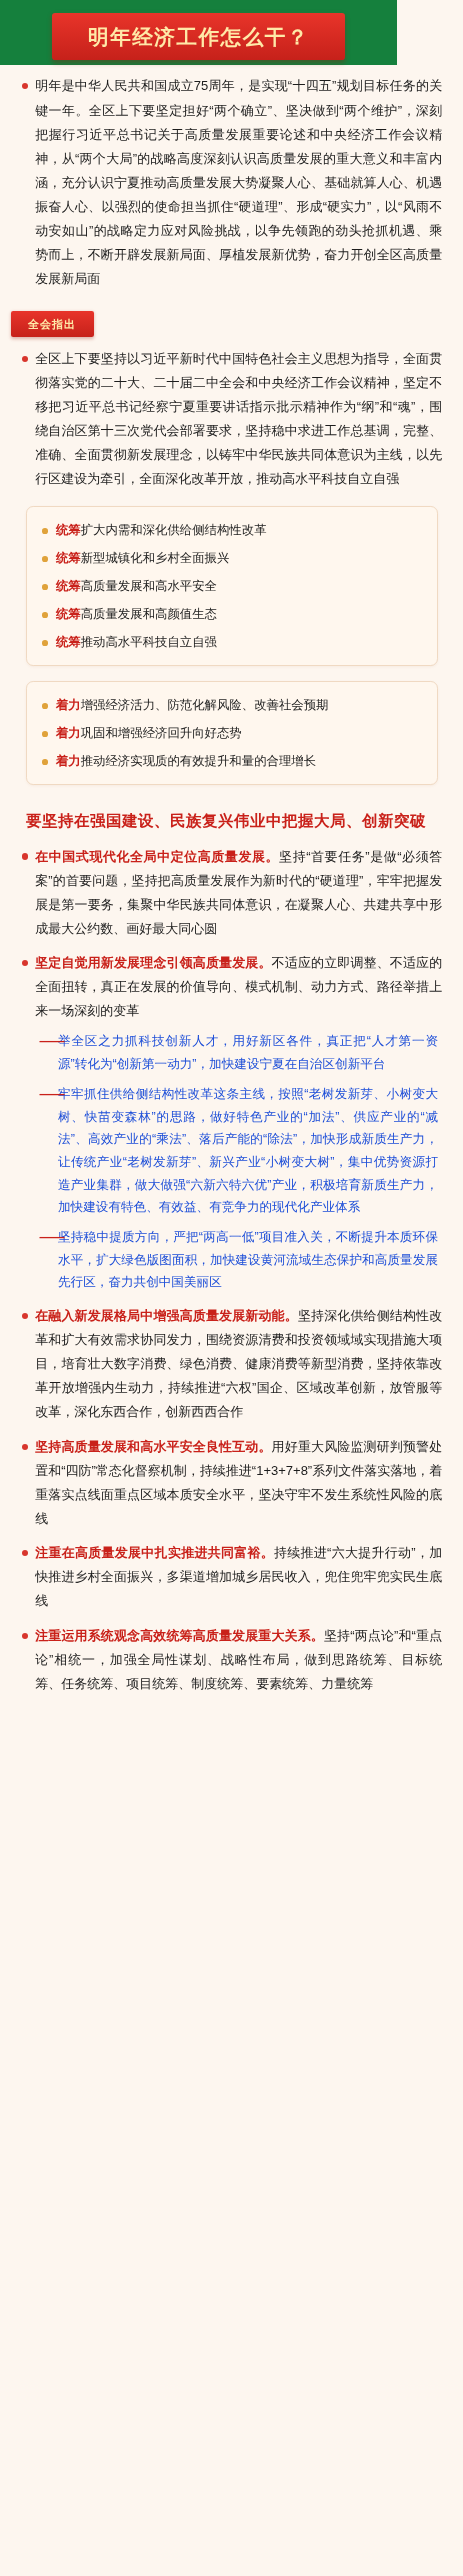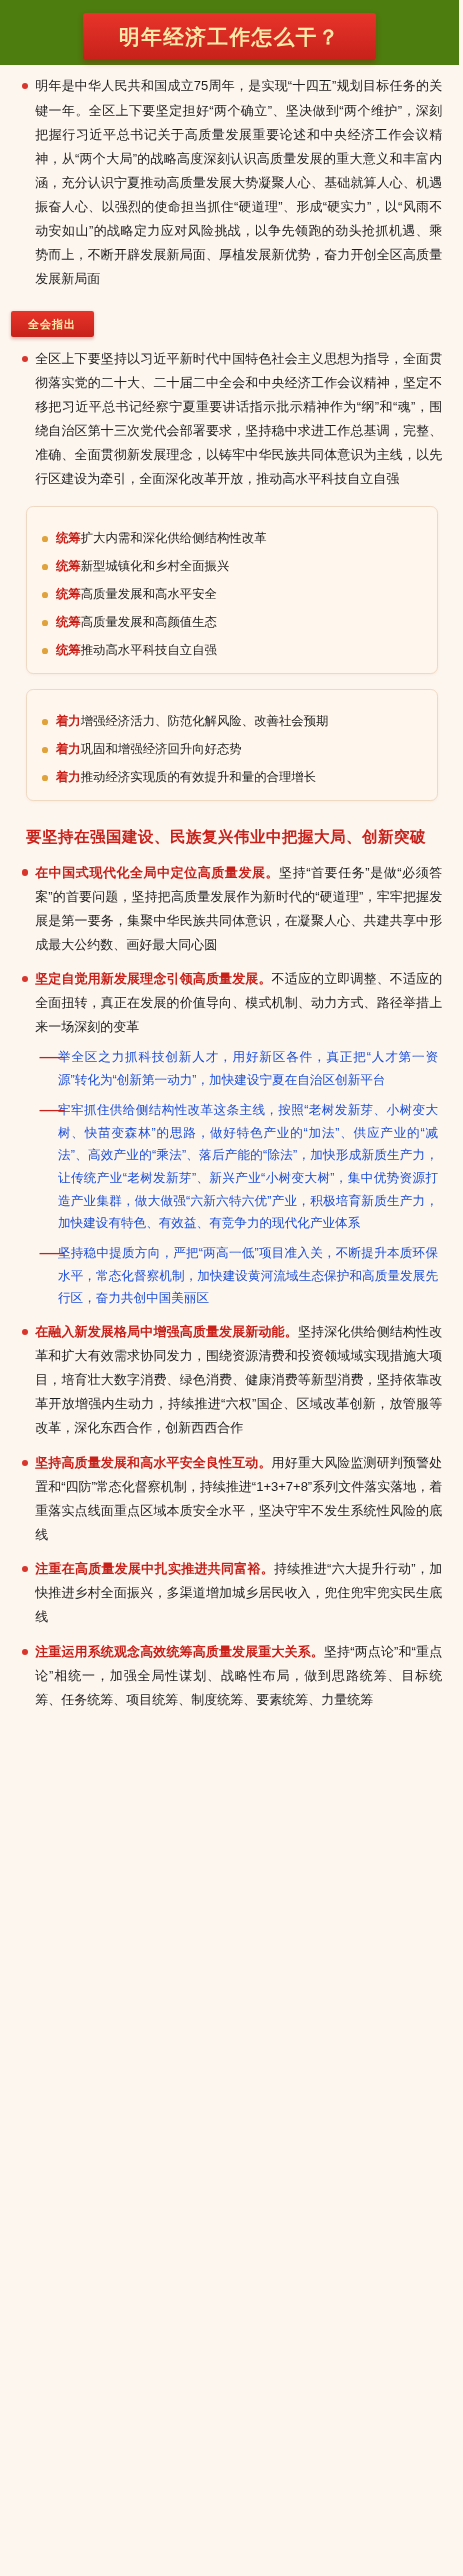--- a/index.html
+++ b/index.html
@@ -14,23 +14,23 @@
     min-height: 3645px;
     margin: 0 auto;
     background: #fdf6ef;
     position: relative;
     padding-bottom: 31px;
   }
 
   
   .banner-wrap {
     position: relative;
-    width: 459px;
+    width: 397px;
     padding: 13.4px 0 5.2px 0;
-    background: #4d7c0f;
+    background: #15803d;
     text-align: center;
   }
   .banner {
     display: inline-block;
     position: relative;
     background: linear-gradient(180deg, #e8342a 0%, #c6211a 100%);
     color: #ffe9a8;
     font-size: 20.6px;
     font-weight: bold;
     letter-spacing: 1.5px;
@@ -134,21 +134,21 @@
     box-shadow: 0 1px 2.6px rgba(180,120,80,0.08);
   }
   .card-line {
     position: relative;
     padding-left: 15.5px;
     font-size: 12.4px;
     line-height: 1.6;
     color: #1d1d1d;
     margin-top: 8.2px;
   }
-  .card-line:first-child { margin-top: 12px; }
+  .card-line:first-child { margin-top: 4px; }
   .card-line:before {
     content: "";
     position: absolute;
     left: 2.1px;
     top: 6.7px;
     width: 5.7px;
     height: 5.7px;
     border-radius: 50%;
     background: #e0a23a;
   }
@@ -244,21 +244,21 @@
 
     <div class="bullet-item">
       <span class="hl">在中国式现代化全局中定位高质量发展。</span><span>坚持“首要任务”是做“必须答案”的首要问题，坚持把高质量发展作为新时代的“硬道理”，牢牢把握发展是第一要务，集聚中华民族共同体意识，在凝聚人心、共建共享中形成最大公约数、画好最大同心圆</span>
     </div>
 
     <div class="bullet-item">
       <span class="hl">坚定自觉用新发展理念引领高质量发展。</span><span>不适应的立即调整、不适应的全面扭转，真正在发展的价值导向、模式机制、动力方式、路径举措上来一场深刻的变革</span>
     </div>
     <div class="dash-item">举全区之力抓科技创新人才，用好新区各件，真正把“人才第一资源”转化为“创新第一动力”，加快建设宁夏在自治区创新平台</div>
     <div class="dash-item">牢牢抓住供给侧结构性改革这条主线，按照“老树发新芽、小树变大树、快苗变森林”的思路，做好特色产业的“加法”、供应产业的“减法”、高效产业的“乘法”、落后产能的“除法”，加快形成新质生产力，让传统产业“老树发新芽”、新兴产业“小树变大树”，集中优势资源打造产业集群，做大做强“六新六特六优”产业，积极培育新质生产力，加快建设有特色、有效益、有竞争力的现代化产业体系</div>
-    <div class="dash-item">坚持稳中提质方向，严把“两高一低”项目准入关，不断提升本质环保水平，常态化督察机制，加快建设黄河流域生态保护和高质量发展先行区，奋力共创中国美丽区</div>
+    <div class="dash-item">坚持稳中提质方向，严把“两高一低”项目准入关，不断提升本质环保水平，扩大绿色版图面积，加快建设黄河流域生态保护和高质量发展先行区，奋力共创中国美丽区</div>
 
     <div class="bullet-item">
       <span class="hl">在融入新发展格局中增强高质量发展新动能。</span><span>坚持深化供给侧结构性改革和扩大有效需求协同发力，围绕资源清费和投资领域域实现措施大项目，培育壮大数字消费、绿色消费、健康消费等新型消费，坚持依靠改革开放增强内生动力，持续推进“六权”国企、区域改革创新，放管服等改革，深化东西合作，创新西西合作</span>
     </div>
 
     <div class="bullet-item">
       <span class="hl">坚持高质量发展和高水平安全良性互动。</span><span>用好重大风险监测研判预警处置和“四防”常态化督察机制，持续推进“1+3+7+8”系列文件落实落地，着重落实点线面重点区域本质安全水平，坚决守牢不发生系统性风险的底线</span>
     </div>
 
     <div class="bullet-item">

